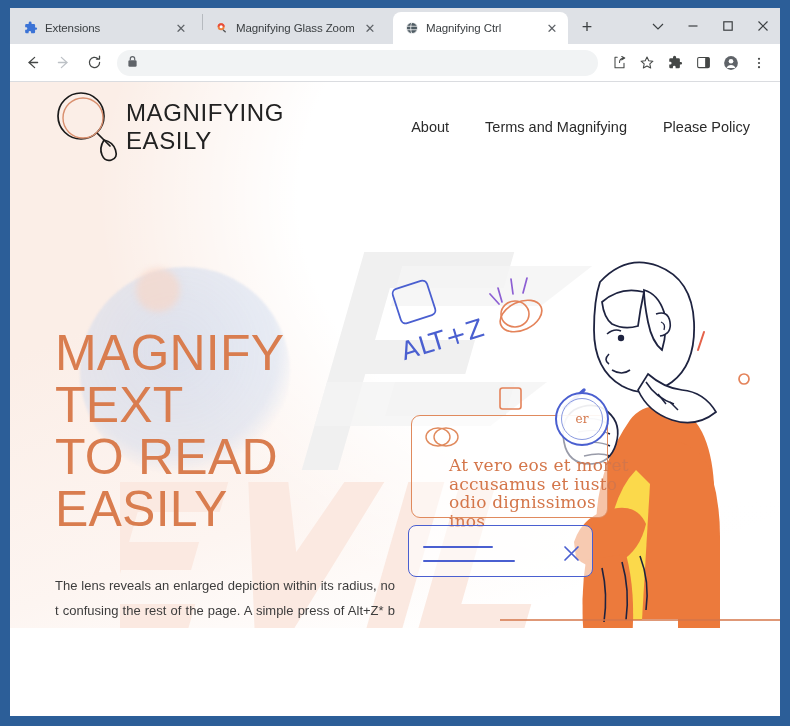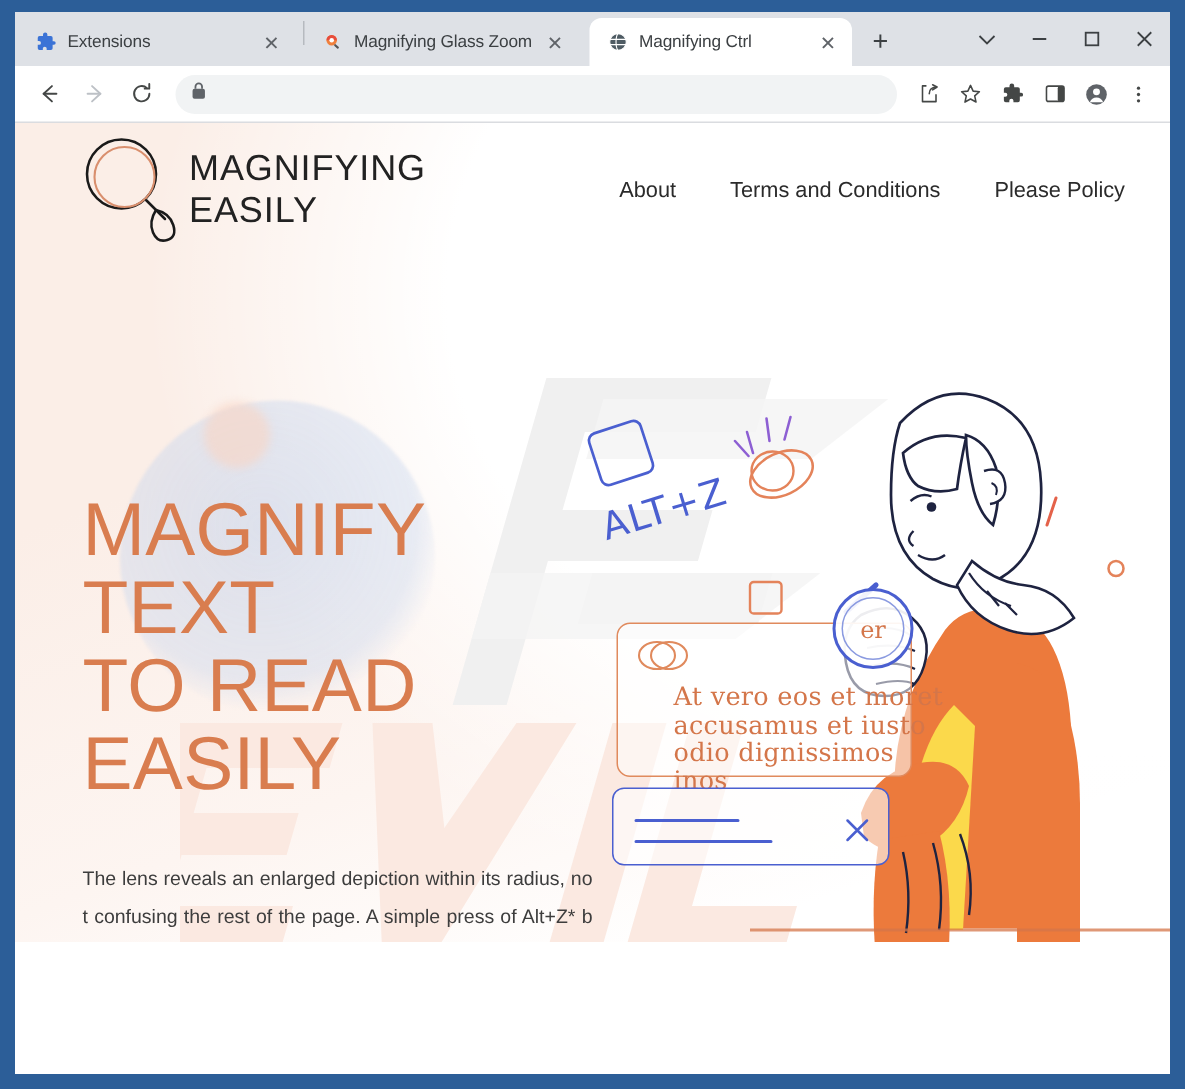--- a/index.html
+++ b/index.html
@@ -289,21 +289,21 @@
     border-radius: 50%;
     background: rgba(255,255,255,0.92);
     display: flex; align-items: center; justify-content: center;
   }
   #lens-er-inner {
     width: 42px; height: 42px;
     border: 1.2px solid #8a9ae0;
     border-radius: 50%;
     display: flex; align-items: center; justify-content: center;
     font-family: "DejaVu Serif", serif;
-    font-size: 16px;
+    font-size: 12px;
     color: #d4764a;
   }
   
   #desk-line {
     position: absolute;
     left: 490px; top: 537px;
     width: 280px; height: 1.5px;
     background: #d4764a;
     opacity: 0.75;
   }
@@ -481,21 +481,21 @@
             <circle cx="35" cy="32" r="20" fill="none" stroke="#d98f6e" stroke-width="1.4"></circle>
             <path d="M49.5 47.5 L62 60" stroke="#1a1a1a" stroke-width="1.7" fill="none" stroke-linecap="round"></path>
             <path d="M56 54 q9 2 11.5 10 q2.5 8 -4 10 q-6.5 2 -9.5 -5 q-3 -7 2 -15z" fill="none" stroke="#1a1a1a" stroke-width="1.7" stroke-linejoin="round"></path>
           </svg>
         </span>
         <span id="brand-text"><span>MAGNIFYING</span><br><span>EASILY</span></span>
       </div>
 
       <nav id="main-nav">
         <a class="nav-link" href="#">About</a>
-        <a class="nav-link" href="#">Terms and Conditions</a>
+        <a class="nav-link" href="#">Terms and Magnifying</a>
         <a class="nav-link" href="#">Please Policy</a>
       </nav>
     </div>
 
     <div id="hero-left">
       <h1 id="headline">MAGNIFY TEXT
 TO READ
 EASILY</h1>
       <p id="hero-para">The lens reveals an enlarged depiction within its radius, not confusing the rest of the page. A simple press of Alt+Z* buttons summons a lens! Pressing any key takes it off. Ctrl+Z for MAC operators by default. No special permit is required for the extension. It works, simply. Please note that the add-on does not work in the New Tab page, Chrome setting page and Chrome Web Store consequently, but it will work on any other internet pages.</p>
     </div>

